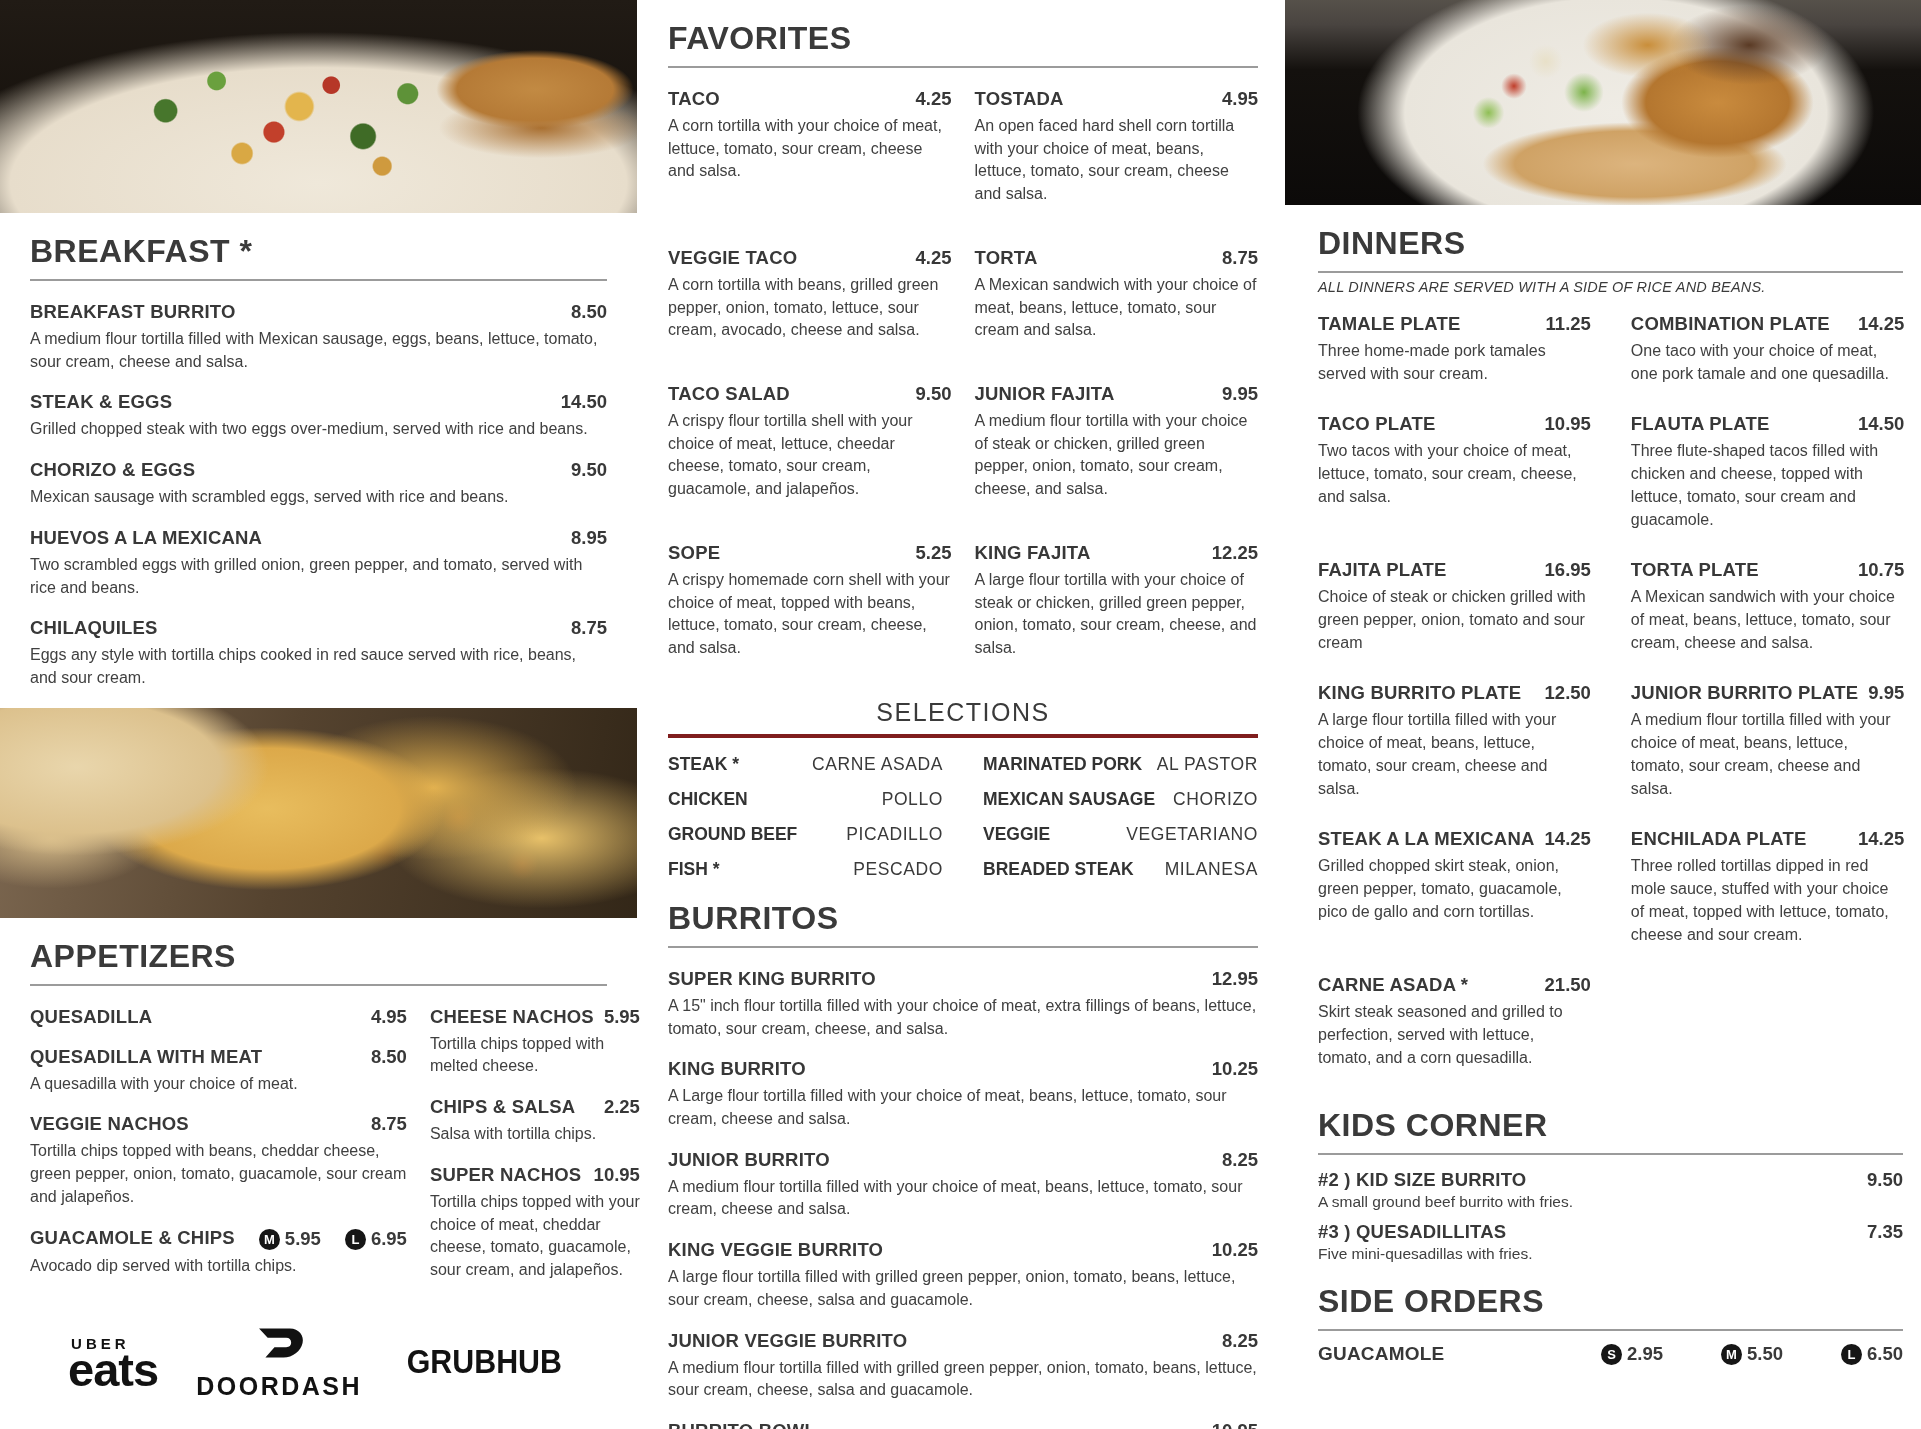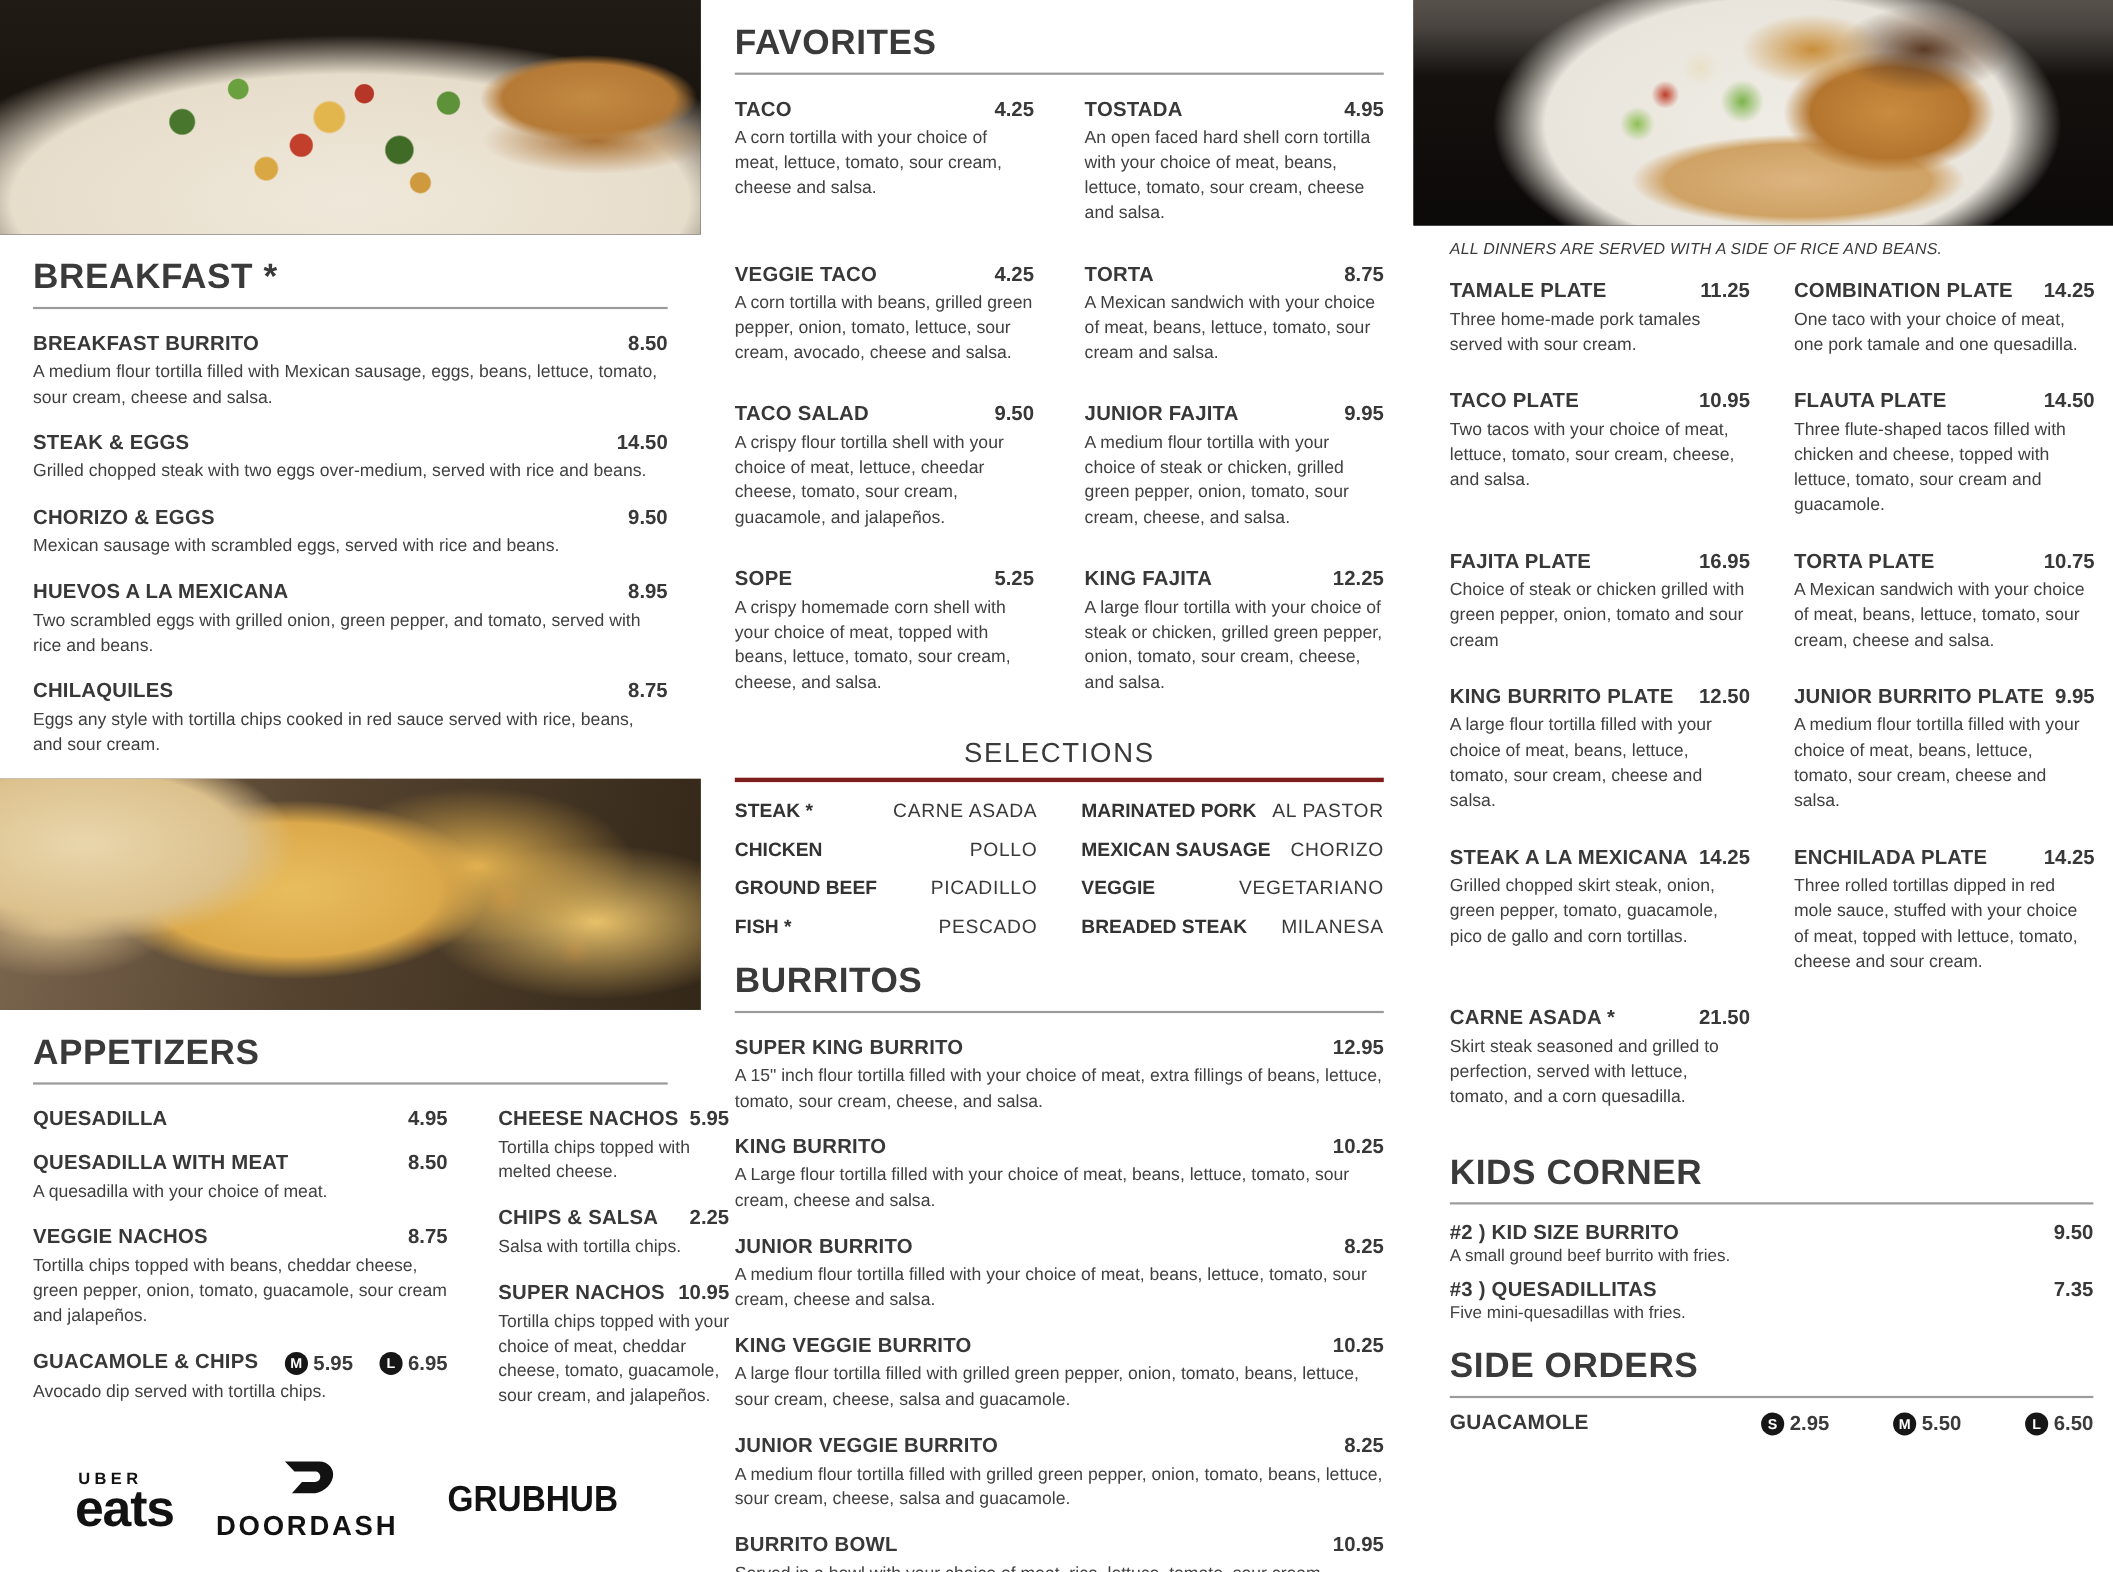--- a/index.html
+++ b/index.html
@@ -74,21 +74,21 @@
     letter-spacing:1.5px; padding-bottom:7px; border-bottom:4px solid #7f1d1d; margin-bottom:16px;
   }
 
   
   .item { margin-bottom:18px; }
   .ih { display:flex; justify-content:space-between; align-items:baseline; gap:10px; }
   .iname { font-weight:700; font-size:18.5px; color:#383838; letter-spacing:0.2px; white-space:nowrap; }
   .iprice { font-weight:700; font-size:18.5px; color:#383838; }
   .idesc { font-size:16px; color:#404040; line-height:1.42; margin-top:5px; }
 
-  .grid2 { display:grid; grid-template-columns:1fr 1fr; column-gap:46px; row-gap:14px; align-items:start; }
+  .grid2 { display:grid; grid-template-columns:1fr 1fr; column-gap:46px; row-gap:14px; align-items:start;gap:23px; }
 
   
   .sel-grid { display:grid; grid-template-columns:1fr 1fr; column-gap:44px; row-gap:13px;gap:40px; }
   .sel-row { display:flex; justify-content:space-between; align-items:baseline; }
   .sel-name { font-weight:700; font-size:17.5px; color:#333; }
   .sel-val { font-size:17.5px; color:#3a3a3a; letter-spacing:0.6px; }
 
   
   .b {
     display:inline-flex; width:21px; height:21px; border-radius:50%;
@@ -401,20 +401,21 @@
         <div class="idesc">Served in a bowl with your choice of meat, rice, lettuce, tomato, sour cream, cheese,  and guacamole.</div>
       </div>
     </div>
 
   </div>
 
   <div class="col col-right">
     <div class="photo photo3"></div>
 
     <div class="sec">
+      <div class="sec-h" style="margin-bottom:12px;">DINNERS</div>
       <div class="note">ALL DINNERS ARE SERVED WITH A SIDE OF RICE AND BEANS.</div>
       <div class="grid2" style="column-gap:40px; row-gap:10px;">
         <div class="item">
           <div class="ih">
               <span class="iname">TAMALE PLATE</span>
               <span class="iprice">11.25</span>
             </div>
           <div class="idesc">Three home-made pork tamales served with sour cream.</div>
         </div>
         <div class="item">

